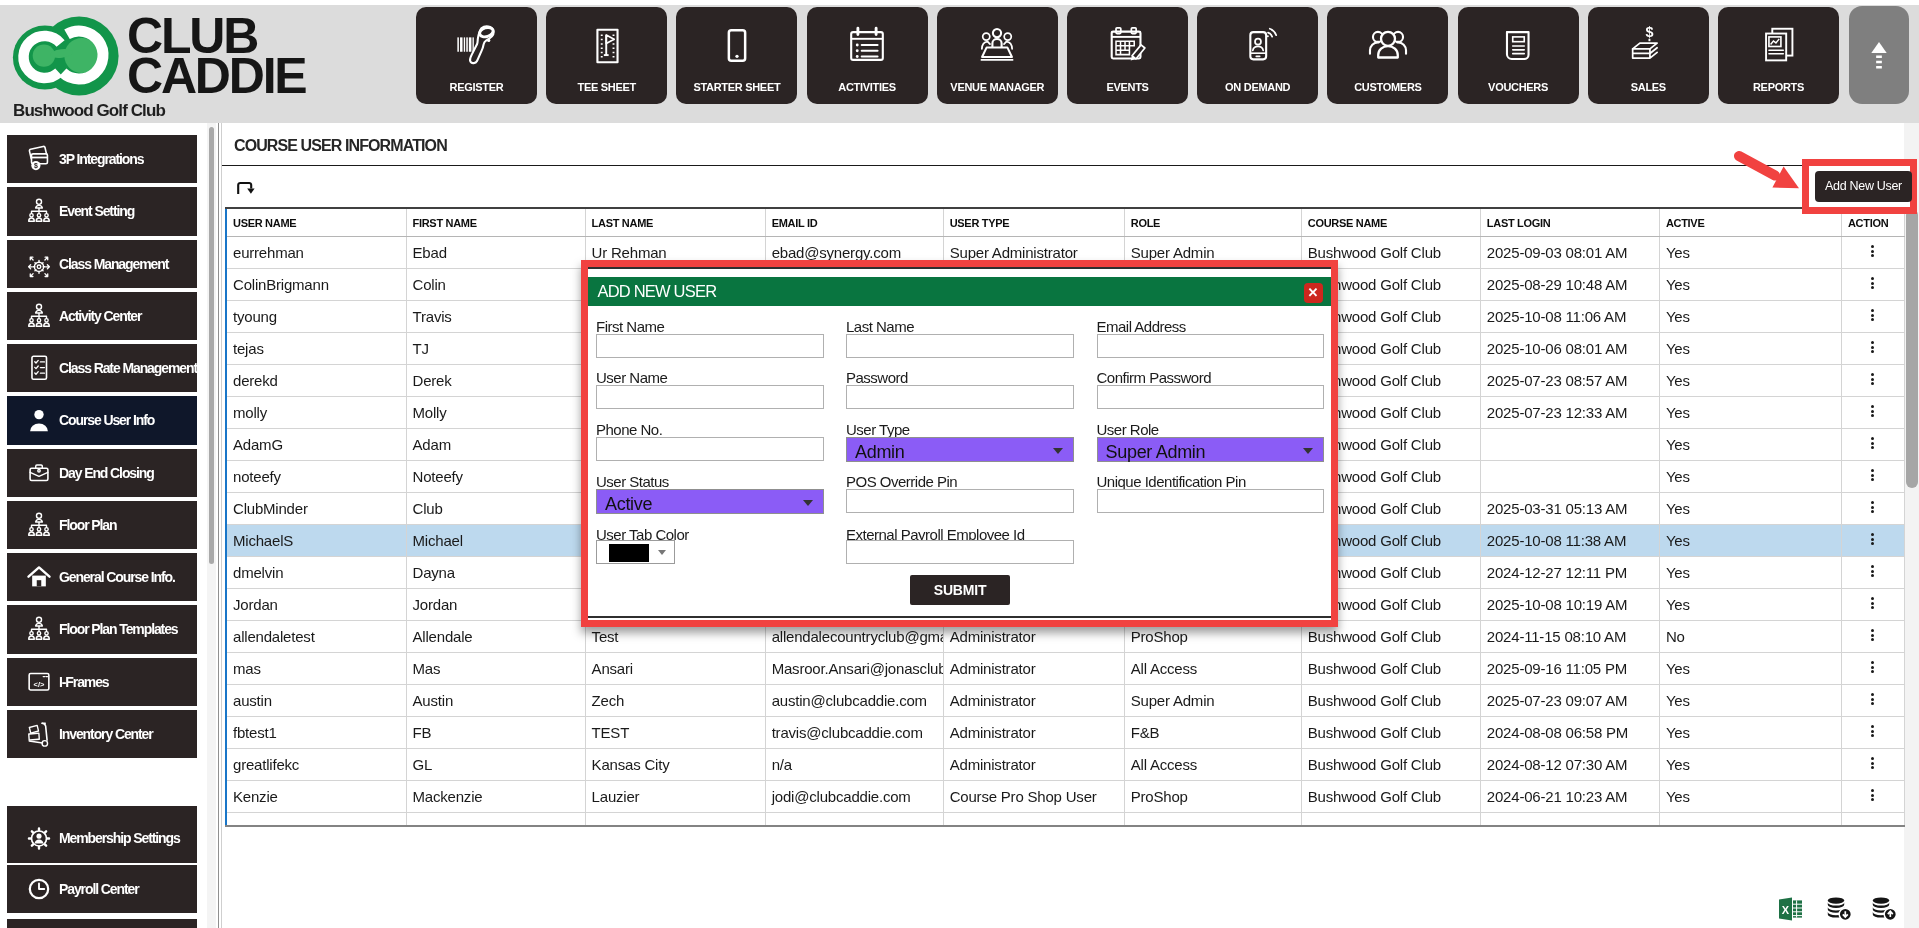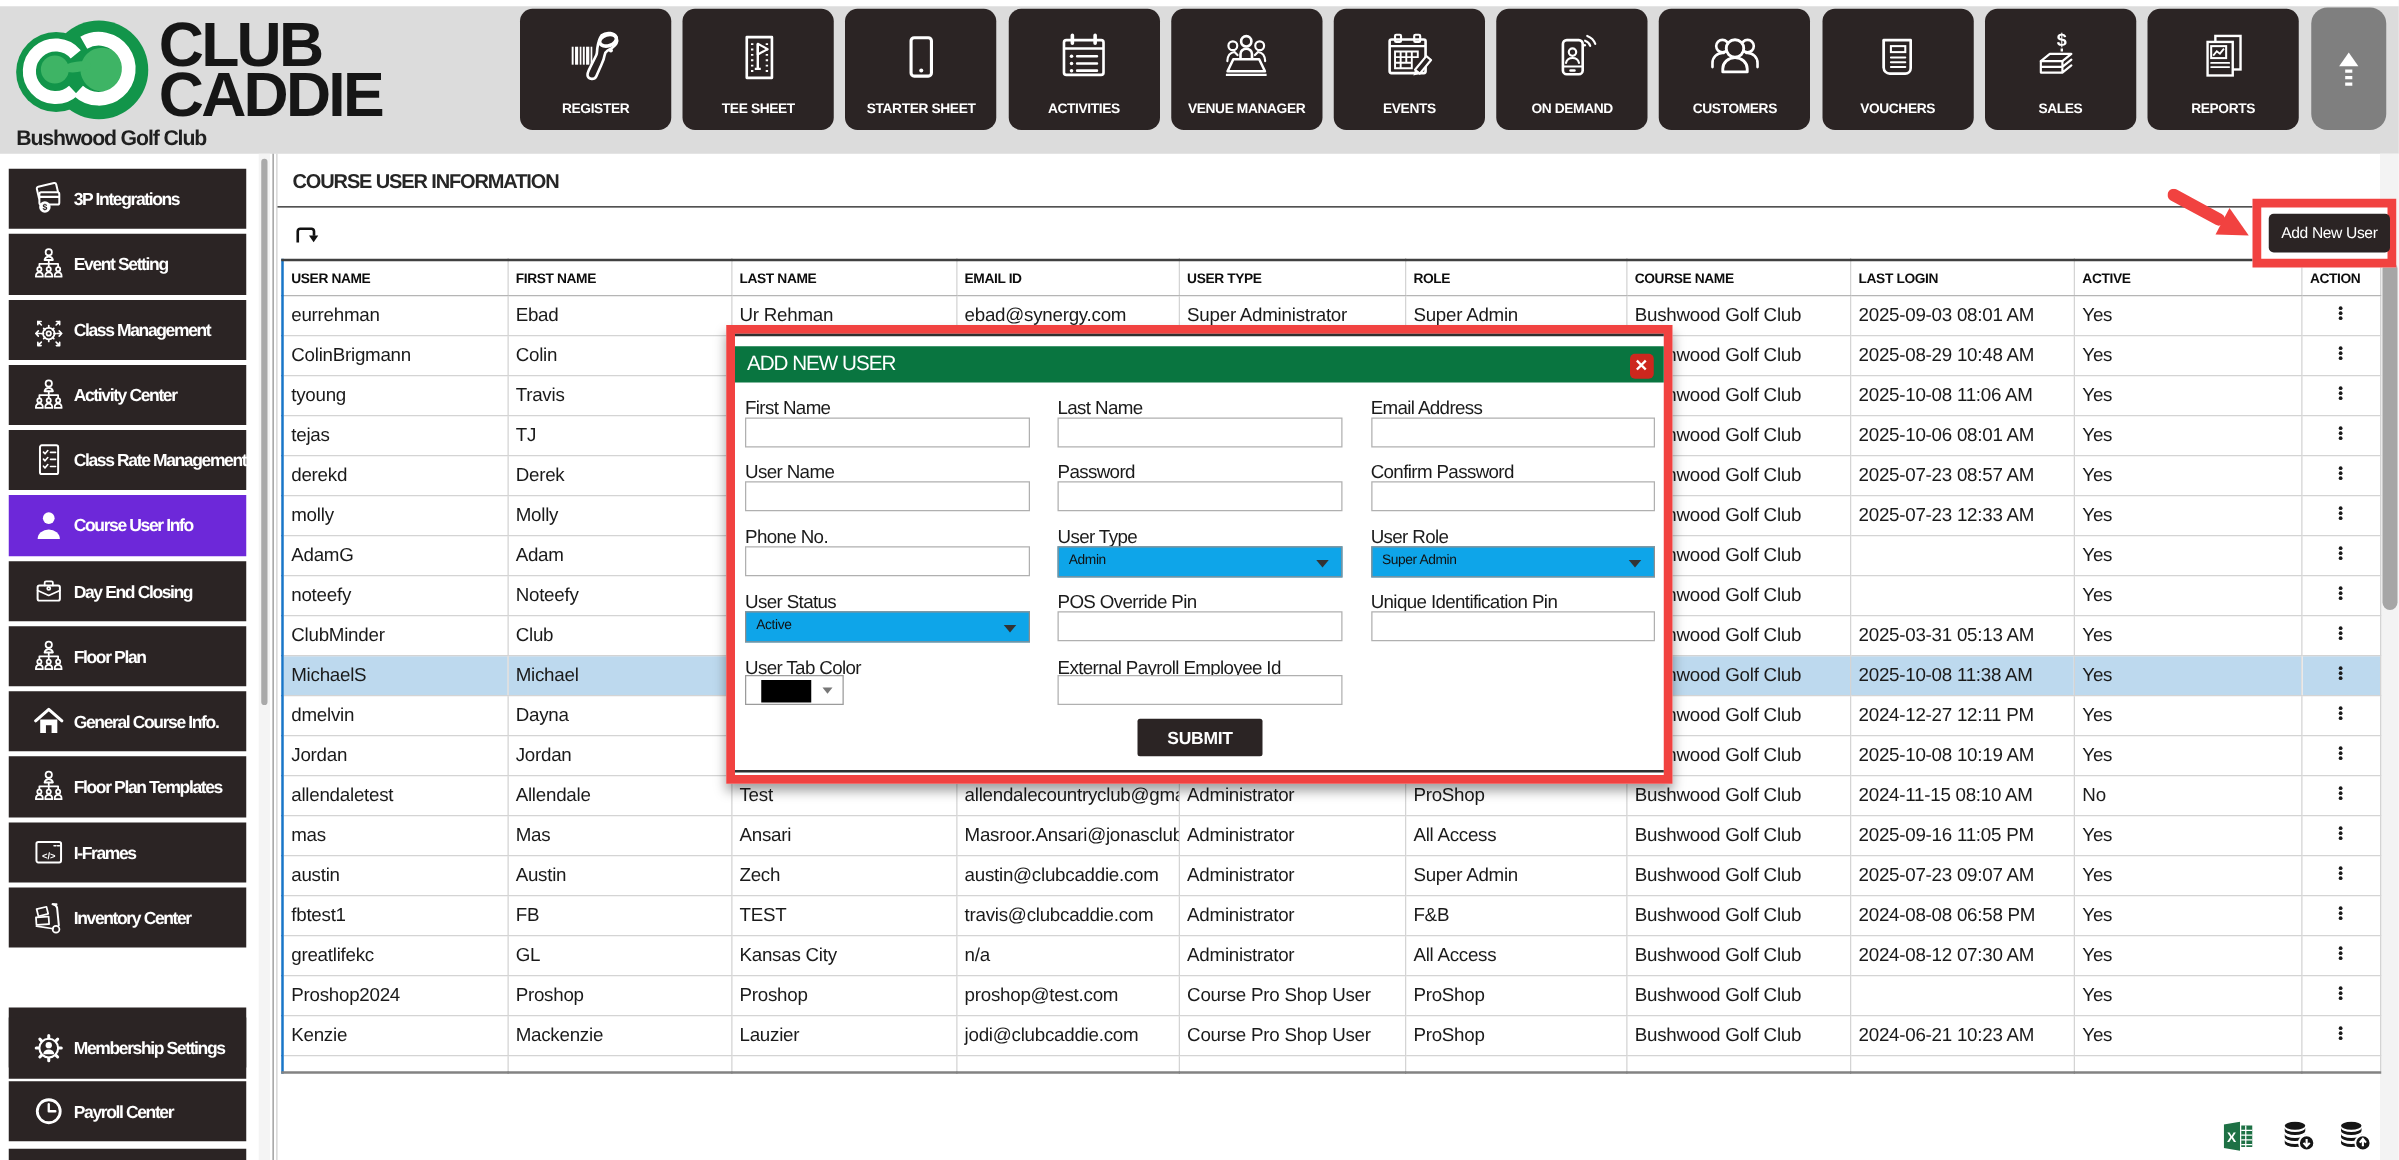--- a/index.html
+++ b/index.html
@@ -6,37 +6,37 @@
   font-family:"Liberation Sans", sans-serif; }
 .abs { position:absolute; }
 #topbar { position:absolute; left:0; top:0; width:1919px; height:123px; background:#dcdcdc; }
 #topwhite { position:absolute; left:0; top:0; width:1919px; height:5px; background:#fff; }
 .navbtn { position:absolute; top:7px; height:97px; width:121px; background:#2b2424; border-radius:10px; }
 .navbtn .lbl { position:absolute; left:0; right:0; bottom:11px; text-align:center; color:#fff;
   font-size:11px; font-weight:bold; letter-spacing:-0.3px; }
 .navbtn svg { position:absolute; left:50%; transform:translateX(-50%); top:16px; }
 #upbtn { position:absolute; left:1849px; top:6px; width:60px; height:98px; background:#7f7f7f; border-radius:13px; }
 .sidebtn { position:absolute; left:7px; width:190px; height:48.4px; background:#2b2424; color:#fff; }
-.sidebtn.active { background:#6d28d9; }
+.sidebtn.active { background:#0f172a; }
 .sidebtn .txt { position:absolute; left:52px; top:50%; transform:translateY(-50%);
   font-size:14px; font-weight:bold; white-space:nowrap; letter-spacing:-1.1px;}
 .sidebtn svg { position:absolute; left:17px; top:50%; transform:translateY(-50%); }
 table { border-collapse:collapse; }
 #tbl { position:absolute; left:225px; top:207px; width:1680px; }
 #tbl td, #tbl th { border:1px solid #d4d4d4; font-size:15px; letter-spacing:-0.2px; color:#1a1a1a;
   padding:0 0 0 6px; text-align:left; white-space:nowrap; overflow:hidden; vertical-align:middle;}
 #tbl th { font-size:11px; letter-spacing:-0.3px; font-weight:bold; color:#0d0d0d; height:28.5px; border-bottom:1px solid #b5b5b5;}
 #tbl td { height:32px; }
 #tbl tr.hl td { background:#bdd9ee; }
 .dots { text-align:center !important; padding:0 !important; }
 .dotcol { display:inline-block; }
 .dot { display:block; width:3px; height:3px; border-radius:50%; background:#1a1a1a; margin:1.3px auto; }
 .mlabel { position:absolute; font-size:15px; letter-spacing:-0.5px; color:#1b1b1b; white-space:nowrap; }
 .minput { position:absolute; height:24px; background:#fff; border:1px solid #b0b0b0; }
-.msel { position:absolute; height:25px; background:#0ea5e9; border:1px solid #8f8f8f; font-size:11px; letter-spacing:-0.3px; color:#111; }
+.msel { position:absolute; height:25px; background:#8b5cf6; border:1px solid #8f8f8f; font-size:18px; letter-spacing:-0.3px; color:#111; }
 .msel .tx { position:absolute; left:8px; top:4px; }
 .caret { position:absolute; right:10px; top:10px; width:0; height:0;
   border-left:5px solid transparent; border-right:5px solid transparent; border-top:6px solid #333; }
 </style></head>
 <body>
 <div id="topbar"></div>
 <div id="topwhite"></div>
 
 <div class="abs" style="left:12px;top:13px;"><svg width="110" height="88" viewBox="0 0 110 88" style="">
       <circle cx="32.9" cy="44.6" r="32" fill="#12954a"></circle>
@@ -588,32 +588,20 @@
       </tr>
       <tr>
         <td>greatlifekc</td>
         <td>GL</td>
         <td>Kansas City</td>
         <td>n/a</td>
         <td>Administrator</td>
         <td>All Access</td>
         <td>Bushwood Golf Club</td>
         <td>2024-08-12 07:30 AM</td>
-        <td>Yes</td>
-        <td class="dots"><span class="dotcol"><span class="dot"></span><span class="dot"></span><span class="dot"></span></span></td>
-      </tr>
-      <tr>
-        <td>Proshop2024</td>
-        <td>Proshop</td>
-        <td>Proshop</td>
-        <td>proshop@test.com</td>
-        <td>Course Pro Shop User</td>
-        <td>ProShop</td>
-        <td>Bushwood Golf Club</td>
-        <td></td>
         <td>Yes</td>
         <td class="dots"><span class="dotcol"><span class="dot"></span><span class="dot"></span><span class="dot"></span></span></td>
       </tr>
       <tr>
         <td>Kenzie</td>
         <td>Mackenzie</td>
         <td>Lauzier</td>
         <td>jodi@clubcaddie.com</td>
         <td>Course Pro Shop User</td>
         <td>ProShop</td>

